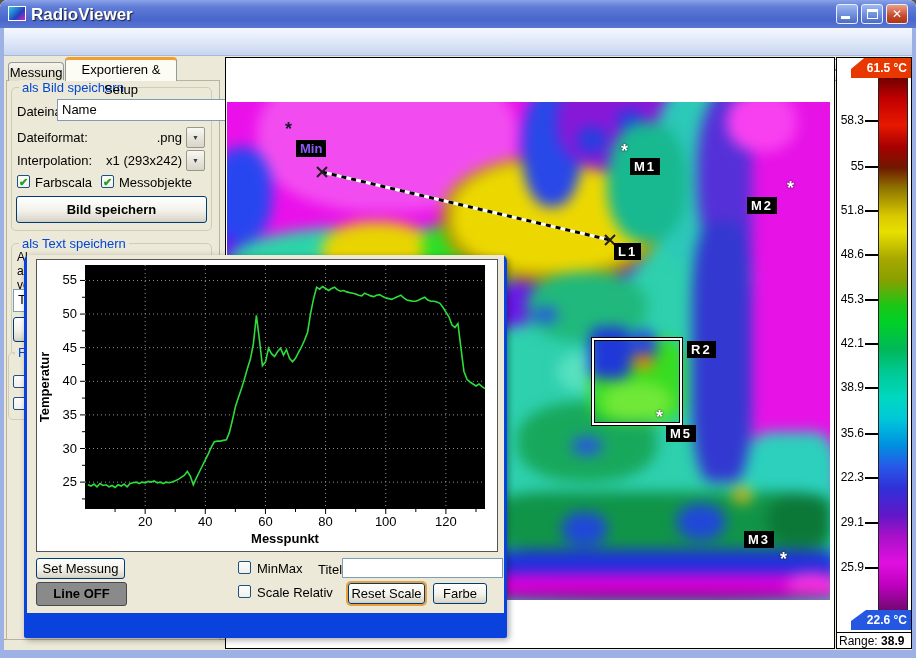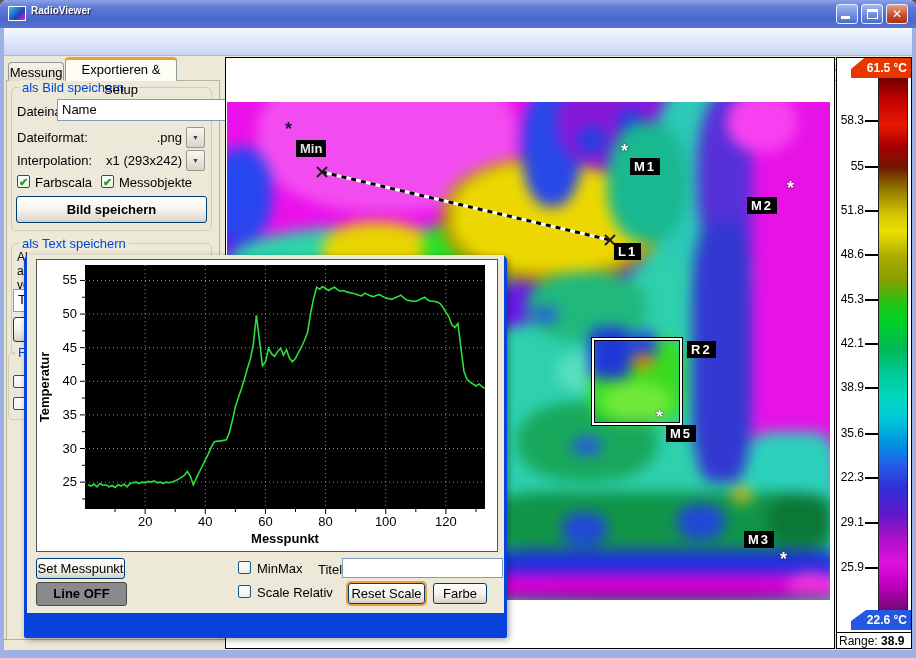--- a/index.html
+++ b/index.html
@@ -60,21 +60,21 @@
   #lineoff{background:#8a8a8a;border:1px solid #484848;font-weight:bold;color:#000;}
   #resetscale{box-shadow:0 0 0 2px #e8a03c;}
 </style>
 </head>
 <body>
 
 <div id="win">
 
   <div id="titlebar" class="abs">
     <div class="abs" style="left:8px;top:6px;width:18px;height:15px;border:1px solid #fff;background:linear-gradient(135deg,#30c8e8,#2040c0 60%,#e020c0)"></div>
-    <div class="abs" style="left:31px;top:5px;color:#fff;font-weight:bold;font-size:10px;text-shadow:1px 1px 1px #223;">RadioViewer</div>
+    <div class="abs" style="left:31px;top:5px;color:#fff;font-weight:bold;font-size:17px;text-shadow:1px 1px 1px #223;">RadioViewer</div>
     <div class="abs tbtn" style="left:836px;">
         <span class="minbar"></span>
       </div>
     <div class="abs tbtn" style="left:861px;">
         <span class="maxbox"></span>
       </div>
     <div class="abs tbtn" id="btn-close" style="left:886px;">
         <span class="glyph">✕</span>
       </div>
   </div>
@@ -192,21 +192,21 @@
       <div style="left:560px;top:470px;width:50px;height:26px;background:#f830e0;"></div>
       <div style="left:250px;top:490px;width:360px;height:10px;background:#8a008a;"></div>
     </div>
     <svg class="abs" width="603" height="498" style="left:0;top:0;z-index:4;">
       <line x1="95" y1="70" x2="383" y2="138" stroke="#ffffff" stroke-width="3"></line>
       <line x1="95" y1="70" x2="383" y2="138" stroke="#000000" stroke-width="3" stroke-dasharray="5 5"></line>
       <path d="M90 65 l10 10 M100 65 l-10 10 M378 133 l10 10 M388 133 l-10 10" stroke="#202020" stroke-width="2" fill="none"></path>
     </svg>
   </div>
   <div class="abs star" style="left:285px;top:124px;color:#181830;text-shadow:none;">*</div>
-  <div class="abs mk" style="left:296px;top:140px;letter-spacing:0;color:#e5e5e5;">Min</div>
+  <div class="abs mk" style="left:296px;top:140px;letter-spacing:0;color:#8b5cf6;">Min</div>
   <div class="abs star" style="left:621px;top:146px;">*</div>
   <div class="abs mk" style="left:630px;top:158px;">M1</div>
   <div class="abs star" style="left:787px;top:183px;">*</div>
   <div class="abs mk" style="left:747px;top:197px;">M2</div>
   <div class="abs mk" style="left:614px;top:243px;">L1</div>
   <div class="abs" style="left:592px;top:338px;width:90px;height:87px;border:2px solid #fff;box-shadow:0 0 0 1px #000, inset 0 0 0 1px #000;z-index:5;"></div>
   <div class="abs mk" style="left:687px;top:341px;">R2</div>
   <div class="abs star" style="left:656px;top:412px;">*</div>
   <div class="abs mk" style="left:666px;top:425px;">M5</div>
   <div class="abs mk" style="left:744px;top:531px;">M3</div>
@@ -299,21 +299,21 @@
             <line x1="198.37593984962405" y1="249" x2="198.37593984962405" y2="252" stroke="#000"></line>
             <line x1="258.52631578947364" y1="249" x2="258.52631578947364" y2="252" stroke="#000"></line>
             <line x1="318.6766917293233" y1="249" x2="318.6766917293233" y2="252" stroke="#000"></line>
             <line x1="378.8270676691729" y1="249" x2="378.8270676691729" y2="252" stroke="#000"></line>
             <line x1="438.97744360902254" y1="249" x2="438.97744360902254" y2="252" stroke="#000"></line>
             <polyline points="51.0,224.8 54.0,226.1 57.0,224.1 60.0,226.8 63.0,223.5 66.0,225.5 69.1,224.8 72.1,226.8 75.1,225.5 78.1,227.5 81.1,224.8 84.1,226.1 87.1,224.1 90.1,226.8 93.1,223.5 96.1,222.8 99.1,222.1 102.1,223.5 105.1,222.1 108.2,222.8 111.2,221.4 114.2,222.1 117.2,220.8 120.2,222.8 123.2,222.1 126.2,223.5 129.2,222.1 132.2,222.8 135.2,222.1 138.2,220.8 141.2,219.4 144.2,217.4 147.2,215.4 150.3,211.4 153.3,216.1 156.3,224.8 159.3,218.1 162.3,212.0 165.3,206.0 168.3,199.9 171.3,193.9 174.3,187.2 177.3,181.8 180.3,181.1 183.3,181.1 186.3,180.4 189.4,179.8 192.4,172.4 195.4,160.3 198.4,146.8 201.4,137.4 204.4,128.7 207.4,119.3 210.4,108.5 213.4,99.1 216.4,83.6 219.4,55.4 222.4,79.6 225.4,105.8 228.5,101.8 231.5,88.3 234.5,93.7 237.5,96.4 240.5,91.7 243.5,88.3 246.5,95.1 249.5,89.7 252.5,98.4 255.5,101.8 258.5,98.4 261.5,92.4 264.5,87.0 267.5,80.3 270.6,72.2 273.6,53.4 276.6,38.6 279.6,27.2 282.6,29.2 285.6,26.5 288.6,28.5 291.6,30.5 294.6,28.5 297.6,27.2 300.6,29.9 303.6,31.2 306.6,30.5 309.7,31.9 312.7,32.6 315.7,33.2 318.7,33.9 321.7,35.2 324.7,35.9 327.7,33.2 330.7,34.6 333.7,35.9 336.7,36.6 339.7,35.2 342.7,34.6 345.7,36.6 348.8,37.9 351.8,38.6 354.8,39.3 357.8,37.9 360.8,36.6 363.8,35.2 366.8,37.9 369.8,40.0 372.8,40.6 375.8,41.3 378.8,41.3 381.8,40.0 384.8,38.6 387.8,37.3 390.9,40.0 393.9,41.3 396.9,41.3 399.9,42.0 402.9,43.3 405.9,47.3 408.9,52.1 411.9,56.8 414.9,64.8 417.9,67.5 420.9,63.5 423.9,87.7 426.9,111.2 430.0,119.3 433.0,122.0 436.0,124.0 439.0,126.0 442.0,124.0 445.0,126.7 448.0,128.7" fill="none" stroke="#2cdd3c" stroke-width="1.6"></polyline>
             <text x="248" y="283" text-anchor="middle" font-size="13" font-weight="bold">Messpunkt</text>
             <text x="12" y="127" text-anchor="middle" font-size="13" font-weight="bold" transform="rotate(-90 12 127)">Temperatur</text>
           </svg>
       </div>
-      <div class="abs xpbtn" style="left:9px;top:303px;width:89px;height:21px;line-height:19px;">Set Messpunkt</div>
+      <div class="abs xpbtn" style="left:9px;top:303px;width:89px;height:21px;line-height:19px;">Set Messung</div>
       <div class="abs xpbtn" id="lineoff" style="left:9px;top:327px;width:91px;height:24px;line-height:22px;">Line OFF</div>
       <div class="abs cb" style="left:211px;top:306px;"></div>
       <div class="abs dlbl" style="left:230px;top:306px;">MinMax</div>
       <div class="abs cb" style="left:211px;top:330px;"></div>
       <div class="abs dlbl" style="left:230px;top:330px;">Scale Relativ</div>
       <div class="abs dlbl" style="left:291px;top:307px;">Titel:</div>
       <div class="abs xpinput" style="left:315px;top:303px;width:161px;height:20px;"></div>
       <div class="abs xpbtn" id="resetscale" style="left:321px;top:328px;width:77px;height:21px;line-height:19px;">Reset Scale</div>
       <div class="abs xpbtn" style="left:406px;top:328px;width:54px;height:21px;line-height:19px;">Farbe</div>
     </div>

